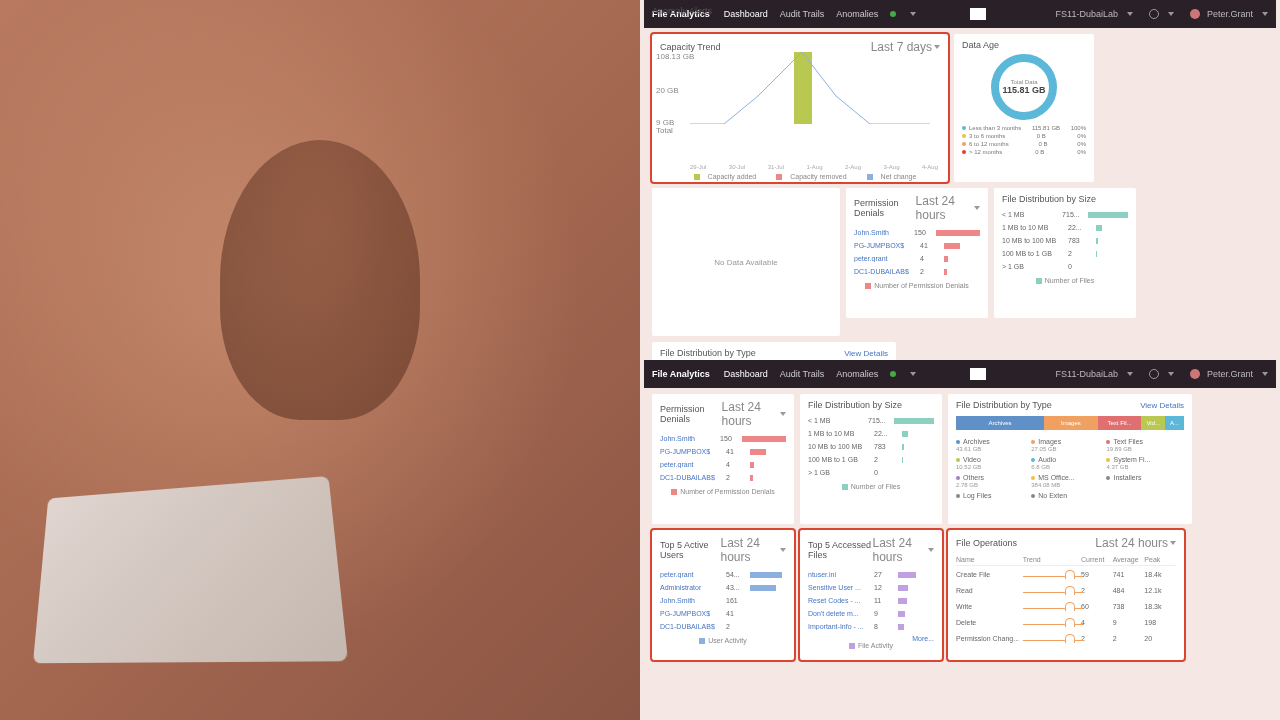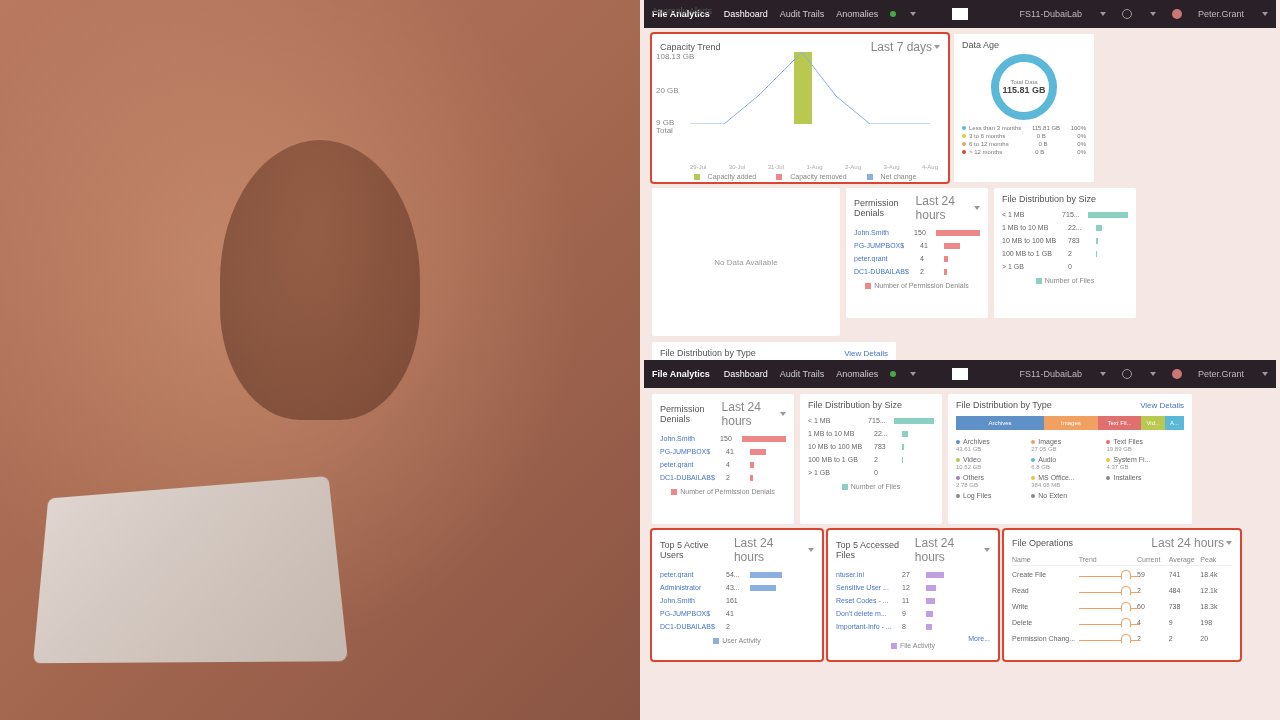--- a/index.html
+++ b/index.html
@@ -11,21 +11,21 @@
 .right{position:absolute;right:0;top:0;width:640px;height:720px;background:#f5e8e4}
 .pane{position:absolute;width:632px;right:4px;background:#f5e8e4}
 .pane1{top:0;height:360px}
 .pane2{top:360px;height:360px}
 .topbar{height:28px;background:#2a2028;display:flex;align-items:center;padding:0 8px;font-size:9px;color:#bbb}
 .topbar .brand{color:#fff;font-weight:600;margin-right:14px}
 .topbar .nav{color:#ccc;margin-right:12px;cursor:pointer}
 .topbar .nav.active{color:#fff}
 .topbar .spacer{flex:1}
 .topbar .logo{width:16px;height:12px;background:#fff;margin:0 auto}
-.topbar .right-item{margin-left:16px;display:flex;align-items:center;gap:16px}
+.topbar .right-item{margin-left:16px;display:flex;align-items:center;gap:7px}
 .gear{width:10px;height:10px;border:1px solid #999;border-radius:50%}
 .chev{width:0;height:0;border-left:3px solid transparent;border-right:3px solid transparent;border-top:4px solid #999;margin-left:2px}
 .usericon{width:10px;height:10px;background:#c77;border-radius:50%}
 .body{padding:6px 8px;display:flex;flex-wrap:wrap;gap:6px}
 .card{background:#fff;border-radius:2px;padding:6px 8px;font-size:8px;color:#666}
 .card .title{font-size:9px;color:#555;margin-bottom:4px;display:flex;justify-content:space-between;align-items:center}
 .card .title .sel{color:#888;font-size:12px;display:flex;align-items:center}
 .hl{outline:2px solid #d94530}
 .capacity{width:296px;height:148px;position:relative}
 .cap-val{font-size:8px;color:#888;position:absolute;left:4px}
@@ -55,21 +55,21 @@
 .fd-row .range{width:66px;color:#666}
 .fd-row .cnt{width:24px;color:#666}
 .filetype{width:244px;height:130px}
 .ft-stacked{display:flex;height:14px;margin:6px 0;font-size:6px;color:#fff}
 .ft-seg{display:flex;align-items:center;justify-content:center;padding:0 2px;overflow:hidden}
 .ft-grid{display:flex;flex-wrap:wrap}
 .ft-item{width:33%;padding:2px 0;font-size:7px}
 .ft-item i{display:inline-block;width:4px;height:4px;border-radius:50%;margin-right:3px;vertical-align:middle}
 .ft-item .sz{color:#999;font-size:6px}
 .viewdet{color:#4575c4;font-size:8px;cursor:pointer}
-.top5{width:170px;height:130px}
+.top5{width:142px;height:130px}
 .more{color:#4575c4;font-size:7px;float:right;margin-top:2px}
 .fileops{width:236px;height:130px}
 .fo-head{display:flex;font-size:7px;color:#888;padding:2px 0;border-bottom:1px solid #eee}
 .fo-head div:nth-child(1){width:80px}
 .fo-head div:nth-child(2){width:70px}
 .fo-head div:nth-child(3),.fo-head div:nth-child(4),.fo-head div:nth-child(5){width:38px}
 .fo-row{display:flex;font-size:7px;color:#666;padding:3px 0;align-items:center}
 .fo-row div:nth-child(1){width:80px}
 .fo-row div:nth-child(2){width:70px;position:relative;height:10px}
 .fo-row div:nth-child(3),.fo-row div:nth-child(4),.fo-row div:nth-child(5){width:38px}

